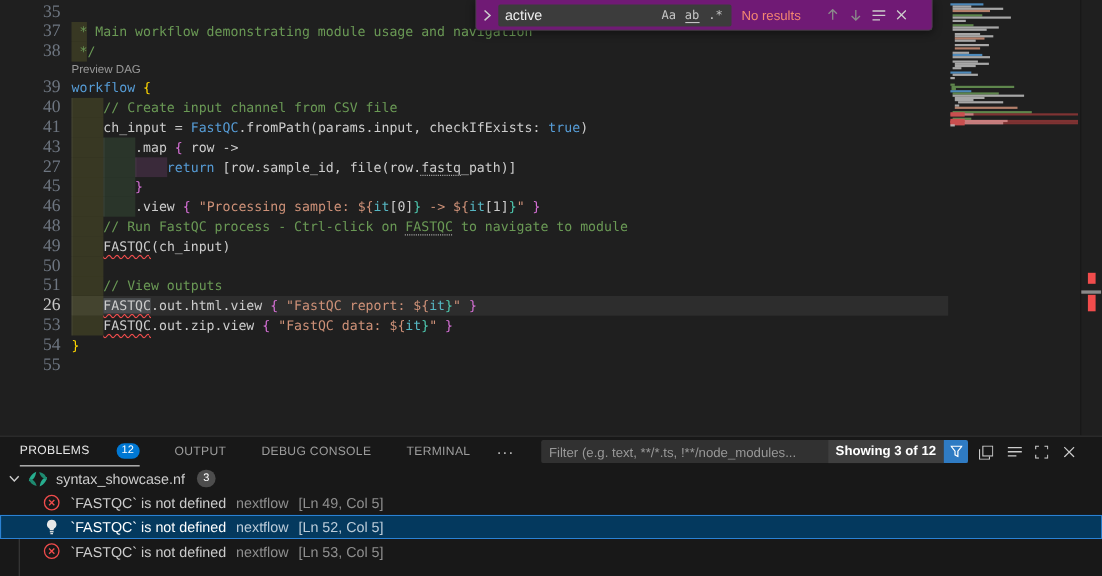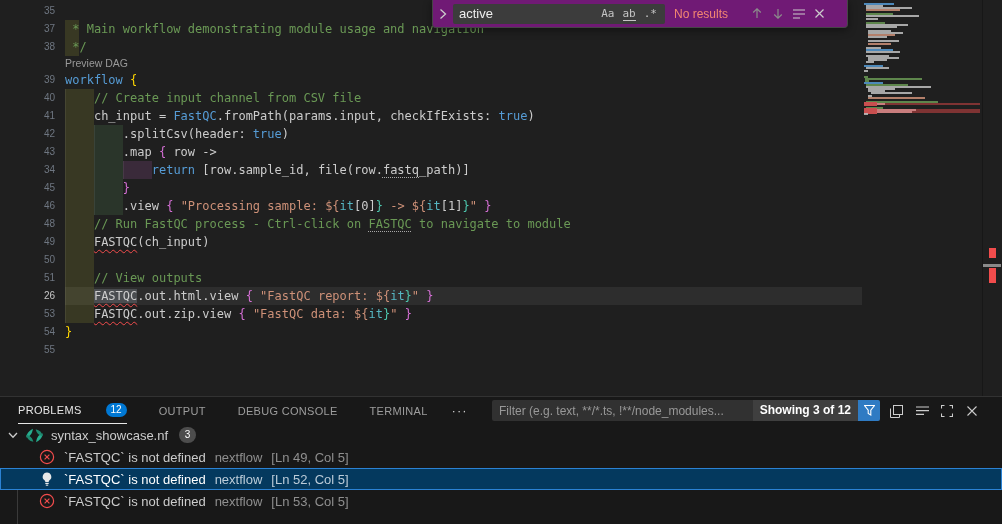--- a/index.html
+++ b/index.html
@@ -8,21 +8,21 @@
 
   
   .editor { position:absolute; left:0; top:0; width:1002px; height:396px; background:#1f1f1f; }
   .code-area { position:absolute; left:65px; top:2px; right:140px; }
   .code-row { position:relative; height:18px; line-height:18px;
               font-family:"DejaVu Sans Mono","Liberation Mono",monospace; font-size:12px; color:#cccccc; }
   .code-row.current { background:#2d2d2d; }
   .code-row pre { position:relative; z-index:2; font:inherit; white-space:pre; }
   .lens-row { position:relative; height:15px; line-height:15px; font-size:10.5px; color:#999999; }
   .ln { position:absolute; left:-65px; width:55px; text-align:right; color:#6e7681;
-        font-family:Liberation Sans, sans-serif; font-size:10px; }
+        font-family:Liberation Serif, serif; font-size:16px; }
   .code-row.current .ln { color:#c6c6c6; }
   .ib { position:absolute; top:0; bottom:0; width:4ch; z-index:0;
         font-family:"DejaVu Sans Mono","Liberation Mono",monospace; font-size:12px; }
   .ib.lv1 { left:0; background:rgba(226,226,64,0.13); }
   .ib.lv2 { left:4ch; background:rgba(140,240,140,0.11); }
   .ib.lv3 { left:8ch; background:rgba(255,127,255,0.12); }
   .ib.half { width:2ch; }
   .ig { position:absolute; top:0; bottom:0; width:1px; background:rgba(255,255,255,0.07); z-index:1;
         font-family:"DejaVu Sans Mono","Liberation Mono",monospace; font-size:12px; }
   .ig.g1{left:0;} .ig.g2{left:4ch;} .ig.g3{left:8ch;}
@@ -124,37 +124,29 @@
         <div class="ig g1"></div>
         <pre><span class="tk-t">    </span><span class="tk-c">// Create input channel from CSV file</span></pre>
       </div>
       <div class="code-row">
         <div class="ln">41</div>
         <div class="ib lv1"></div>
         <div class="ig g1"></div>
         <pre><span class="tk-t">    </span><span class="tk-t">ch_input = </span><span class="tk-k">FastQC</span><span class="tk-t">.fromPath(params.input, checkIfExists: </span><span class="tk-k">true</span><span class="tk-t">)</span></pre>
       </div>
       <div class="code-row">
-        <div class="ln">42</div>
-        <div class="ib lv1"></div>
-        <div class="ig g1"></div>
-        <div class="ib lv2"></div>
-        <div class="ig g2"></div>
-        <pre><span class="tk-t">        </span><span class="tk-t">.splitCsv(header: </span><span class="tk-k">true</span><span class="tk-t">)</span></pre>
-      </div>
-      <div class="code-row">
         <div class="ln">43</div>
         <div class="ib lv1"></div>
         <div class="ig g1"></div>
         <div class="ib lv2"></div>
         <div class="ig g2"></div>
         <pre><span class="tk-t">        </span><span class="tk-t">.map </span><span class="tk-b2">{</span><span class="tk-t"> row -&gt;</span></pre>
       </div>
       <div class="code-row">
-        <div class="ln">34</div>
+        <div class="ln">27</div>
         <div class="ib lv1"></div>
         <div class="ig g1"></div>
         <div class="ib lv2"></div>
         <div class="ig g2"></div>
         <div class="ib lv3"></div>
         <div class="ig g3"></div>
         <pre><span class="tk-t">            </span><span class="tk-k">return</span><span class="tk-t"> [row.sample_id, file(row.</span><span class="tk-t tk-d">fastq</span><span class="tk-t">_path)]</span></pre>
       </div>
       <div class="code-row">
         <div class="ln">45</div>

